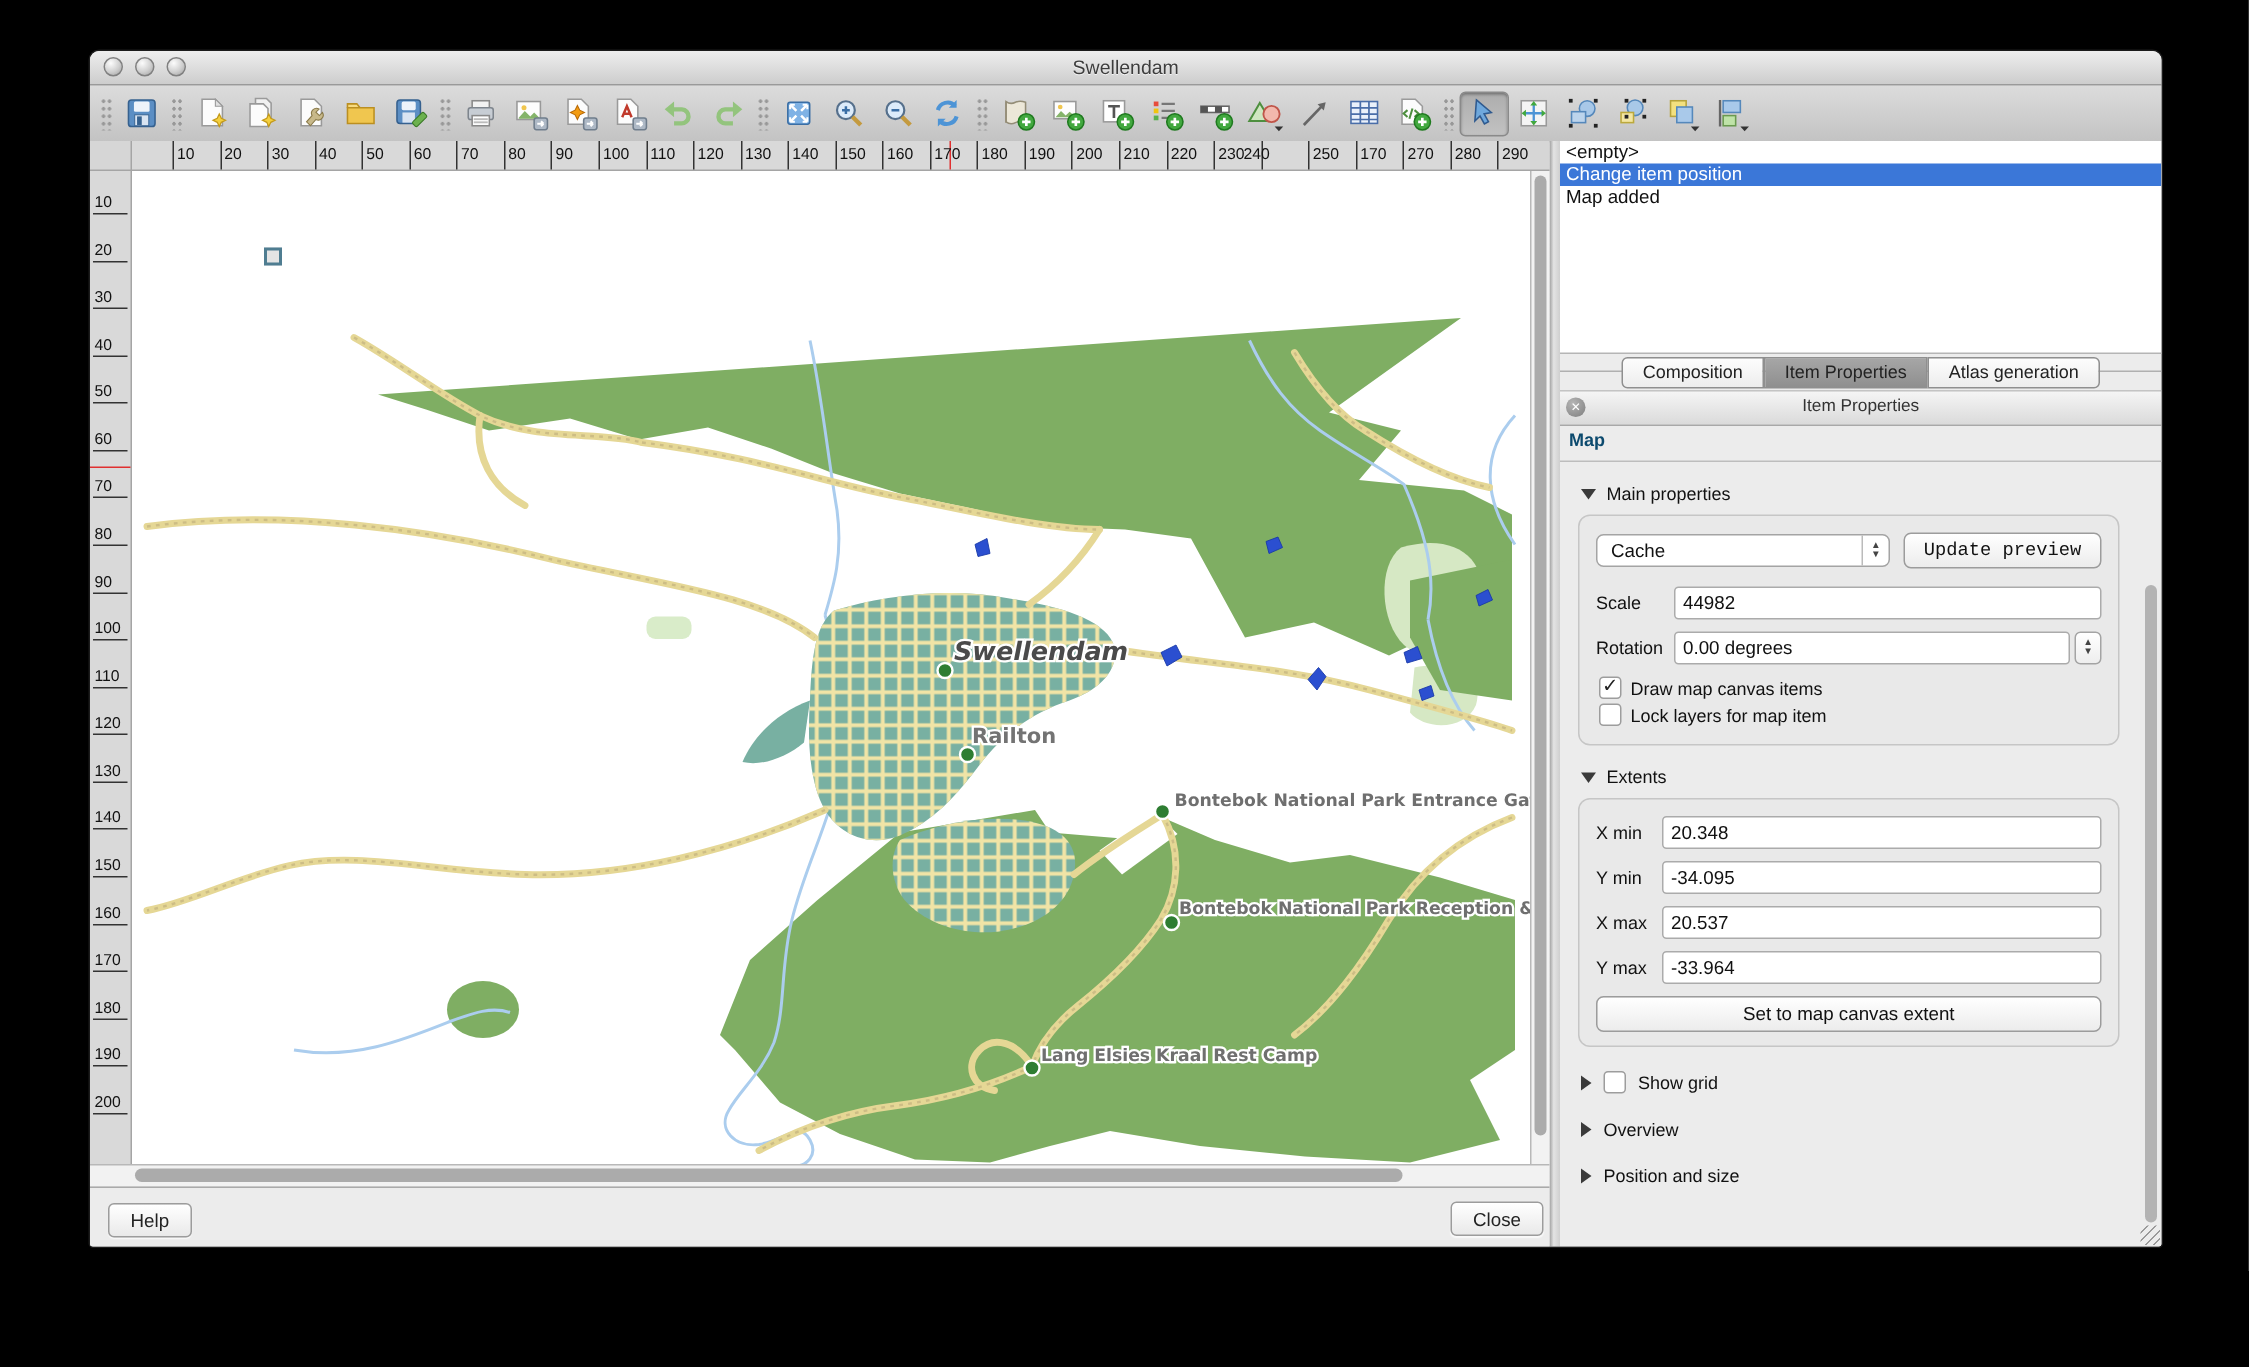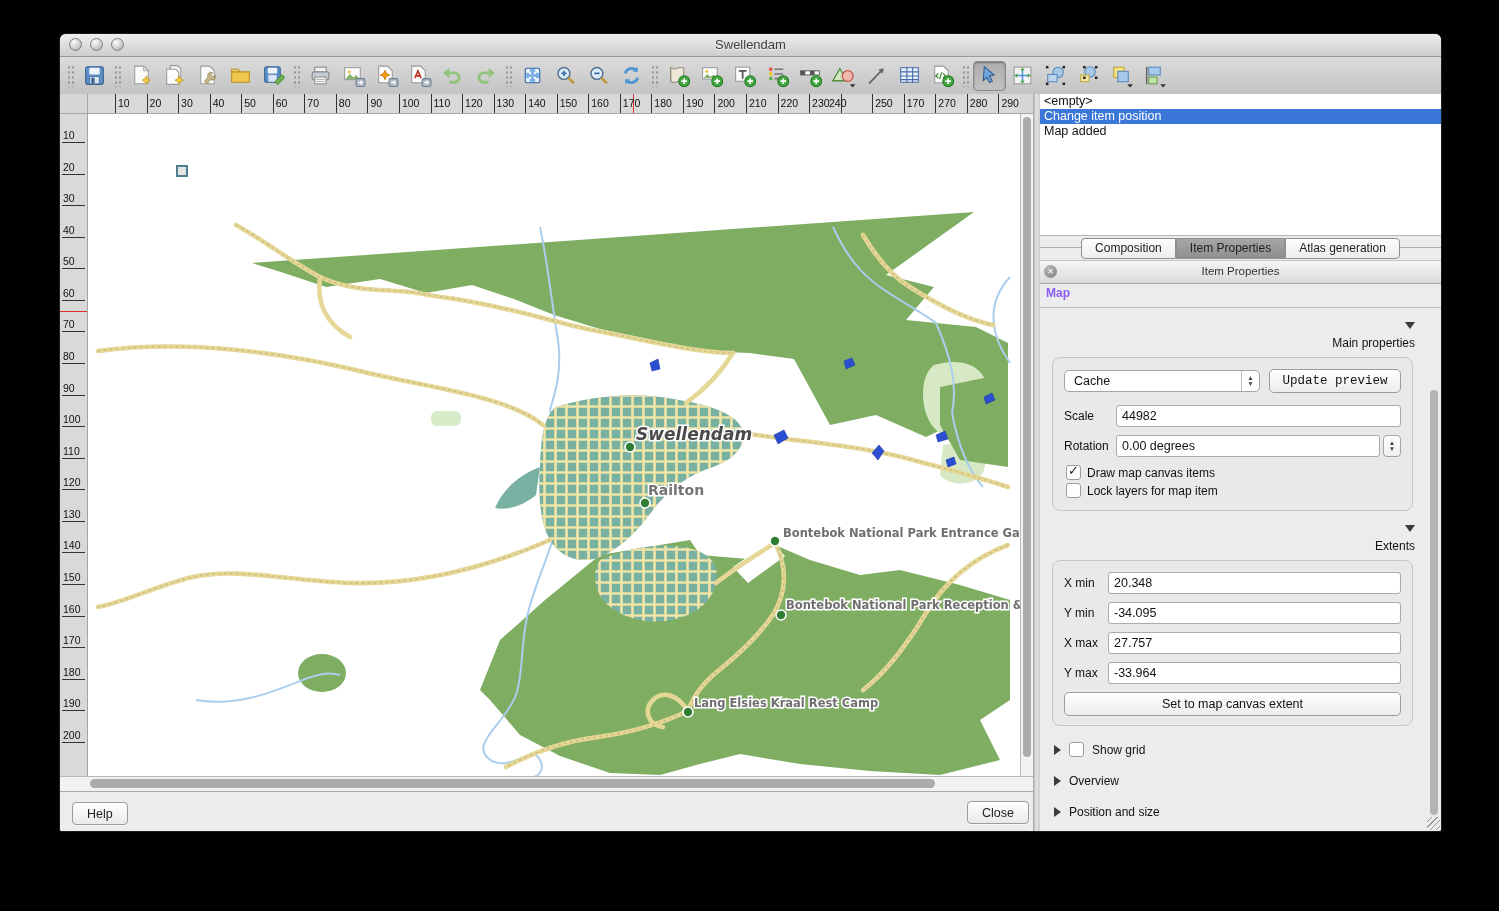--- a/index.html
+++ b/index.html
@@ -49,23 +49,23 @@
   .dock-close::before{content:"✕";}
   .ch-list{height:141px;background:#fff;border-bottom:1px solid #b5b5b5;overflow:hidden;font-size:12.5px;color:#111;}
   .ch-row{height:15px;line-height:15px;padding:0 4px;}
   .ch-row.selected{background:#3b77d8;color:#fff;}
   .tabbar{position:relative;height:24px;display:flex;justify-content:center;align-items:center;gap:0;}
   .tabbar::before{content:"";position:absolute;left:0;right:0;top:11px;height:1px;background:#b0b0b0;}
   .tab{position:relative;height:19px;line-height:18px;padding:0 13px;font-size:12px;background:linear-gradient(#fdfdfd,#ededed);border:1px solid #8f8f8f;color:#222;}
   .tab:first-child{border-radius:4px 0 0 4px;}
   .tab:last-child{border-radius:0 4px 4px 0;}
   .tab.active{background:linear-gradient(#a6a6a6,#8f8f8f);}
-  .map-row{height:19px;font-size:12px;font-weight:bold;color:#8b5cf6;padding:2px 6px;border-bottom:1px solid #bdbdbd;background:#ececec;}
+  .map-row{height:19px;font-size:12px;font-weight:bold;color:#0c4a6e;padding:2px 6px;border-bottom:1px solid #bdbdbd;background:#ececec;}
   .panel-body{position:relative;padding:12px 26px 0 10px;font-size:12px;color:#111;}
-  .sec-head{display:flex;align-items:flex-end;gap:7px;margin:2px 0 7px 4px;flex-direction:column;}
+  .sec-head{display:flex;align-items:center;gap:7px;margin:2px 0 7px 4px;}
   .tri-down{width:0;height:0;border-left:5px solid transparent;border-right:5px solid transparent;border-top:7px solid #3a3a3a;}
   .tri-right{width:0;height:0;border-top:5px solid transparent;border-bottom:5px solid transparent;border-left:7px solid #3a3a3a;}
   .group-box{border:1px solid #c6c6c6;border-radius:8px;background:#e9e9e9;padding:11px 11px 9px;margin:0 2px 10px 2px;}
   .prow{display:flex;align-items:center;margin-bottom:8px;}
   .plabel{width:52px;flex:none;}
   .pinput{flex:1;height:18px;background:#fff;border:1px solid #ababab;border-radius:3px;padding:1px 5px;font-size:12.5px;line-height:18px;color:#111;}
   .combo{position:relative;width:196px;height:22px;background:#fff;border:1px solid #a4a4a4;border-radius:5px;line-height:21px;padding:0 22px 0 9px;box-sizing:border-box;font-size:12.5px;}
   .combo .step{position:absolute;right:0;top:0;bottom:0;width:17px;border-left:1px solid #bbb;display:flex;flex-direction:column;align-items:center;justify-content:center;font-size:6.5px;color:#444;line-height:6px;}
   .btn{height:24px;padding:0 12px;font-size:12.5px;background:linear-gradient(#ffffff,#ececec);border:1px solid #9c9c9c;border-radius:5px;color:#111;font-family:inherit;}
   .spin{width:16px;height:20px;margin-left:3px;border:1px solid #a4a4a4;border-radius:4px;background:linear-gradient(#fff,#eee);display:flex;flex-direction:column;align-items:center;justify-content:center;font-size:6.5px;color:#444;line-height:6px;}
@@ -615,21 +615,21 @@
           <div class="prow">
             <span class="ext-label">X min</span>
             <div class="pinput">20.348</div>
           </div>
           <div class="prow">
             <span class="ext-label">Y min</span>
             <div class="pinput">-34.095</div>
           </div>
           <div class="prow">
             <span class="ext-label">X max</span>
-            <div class="pinput">27.757</div>
+            <div class="pinput">20.537</div>
           </div>
           <div class="prow">
             <span class="ext-label">Y max</span>
             <div class="pinput">-33.964</div>
           </div>
           <button class="btn wide-btn">Set to map canvas extent</button>
         </div>
 
         <div class="collapsed-row" style="margin-top:16px;">
           <span class="tri-right"></span>

